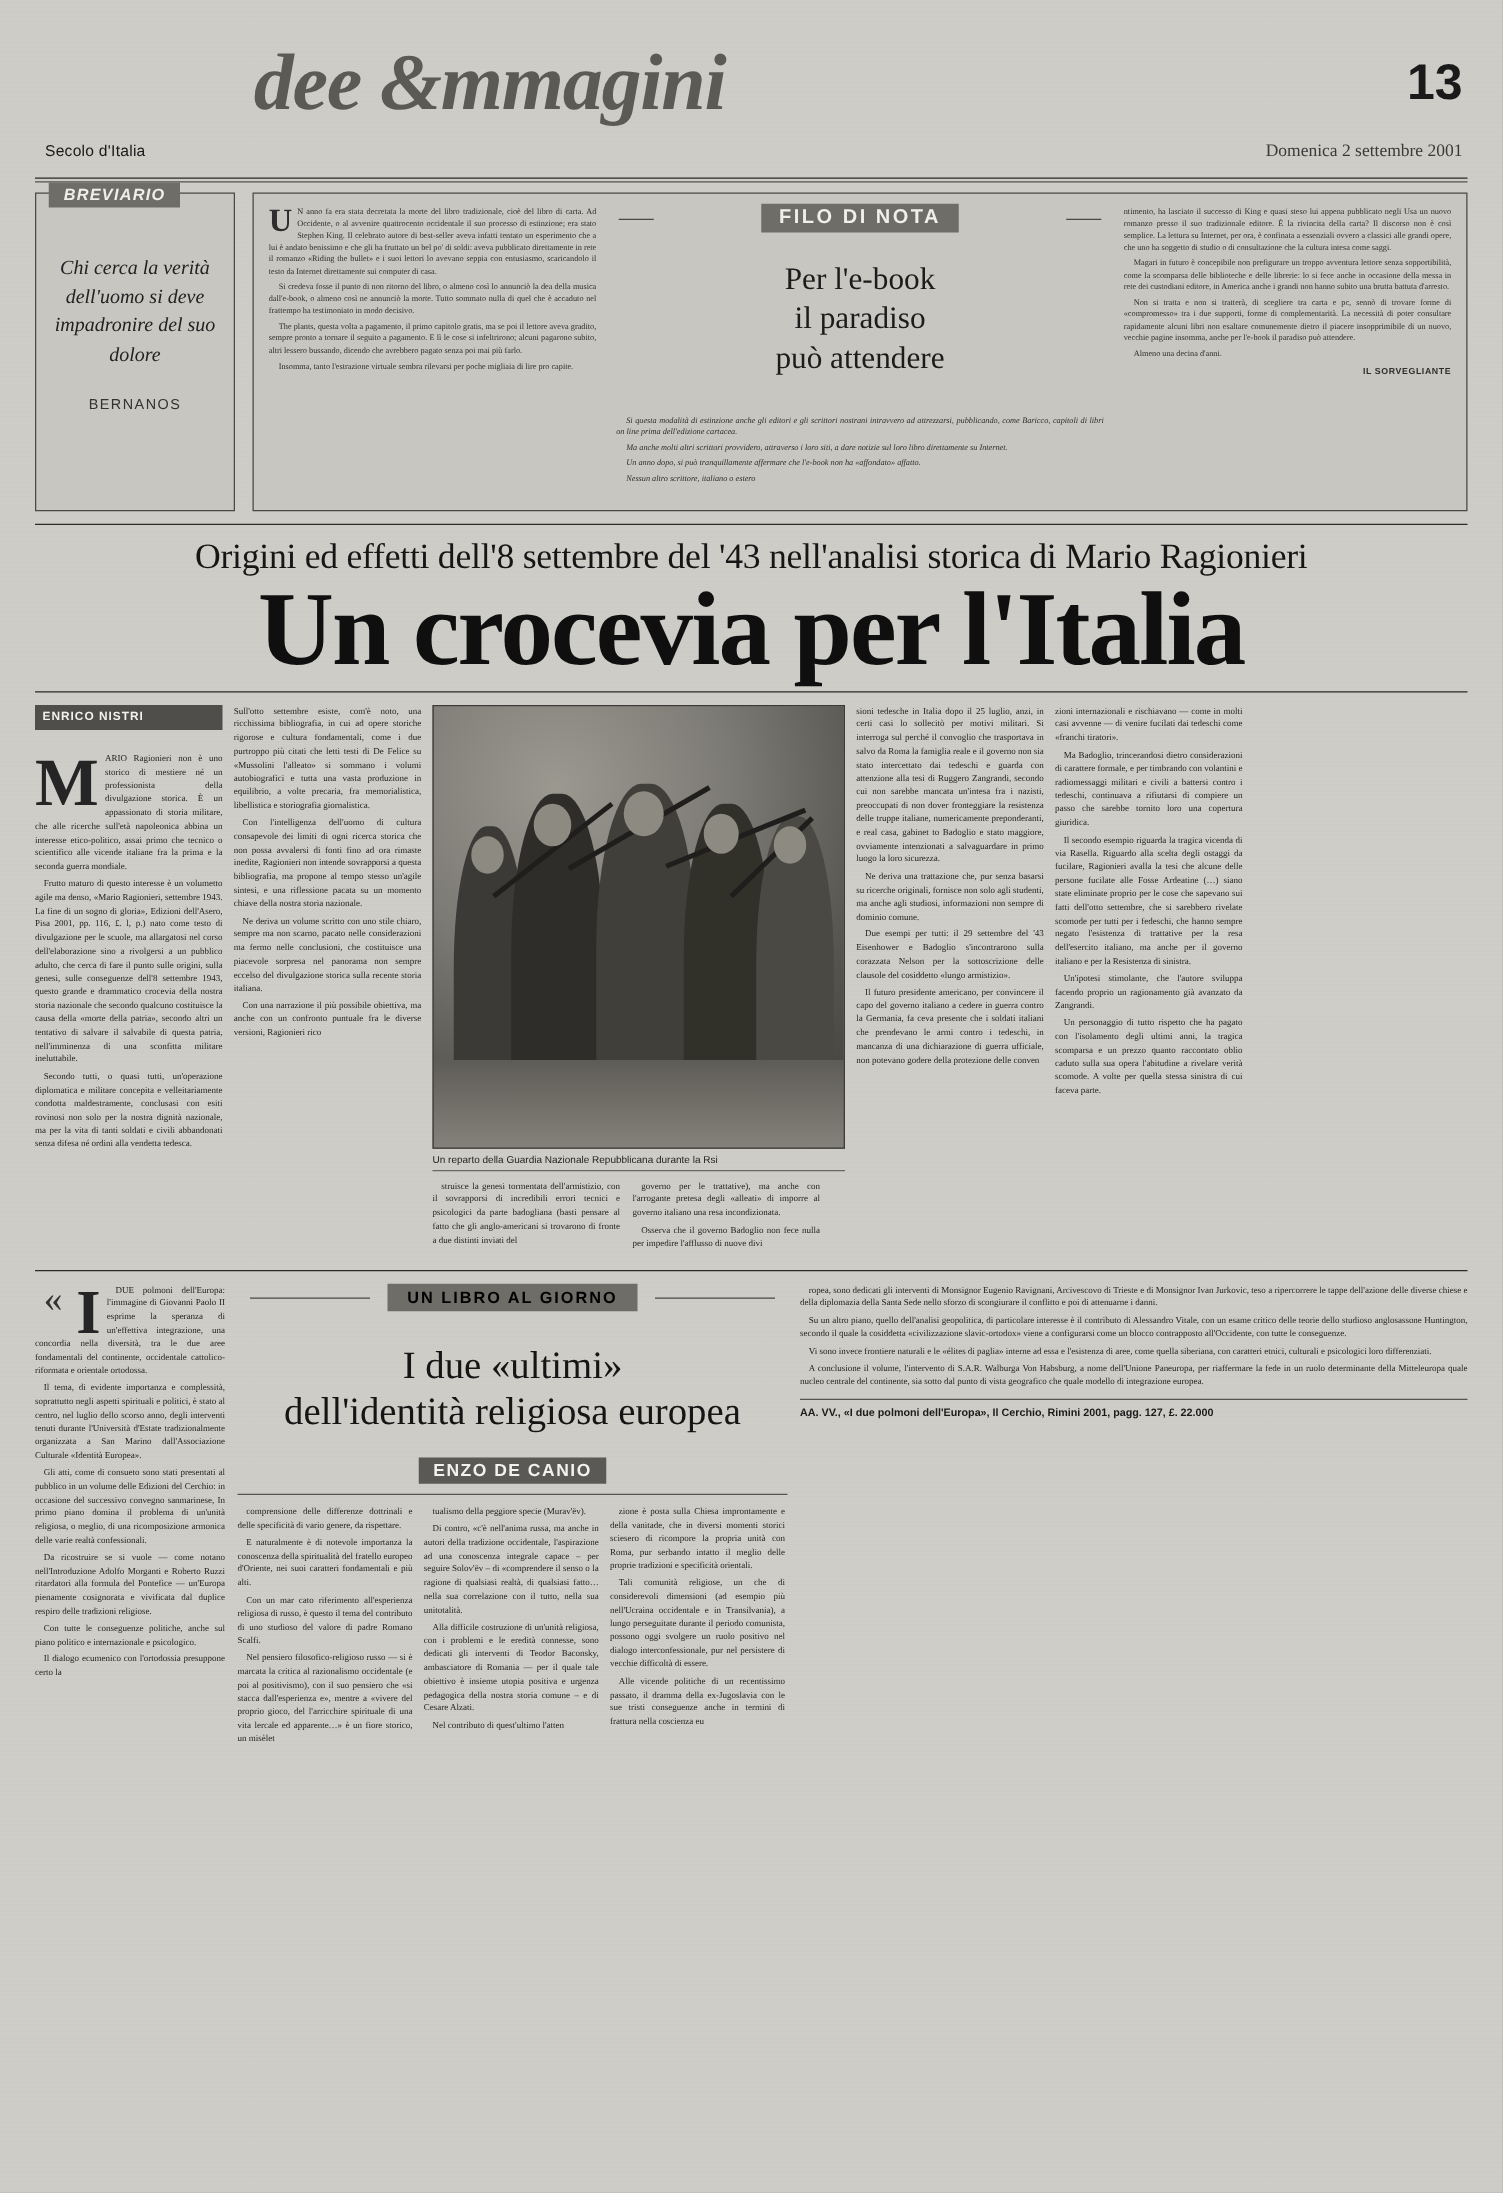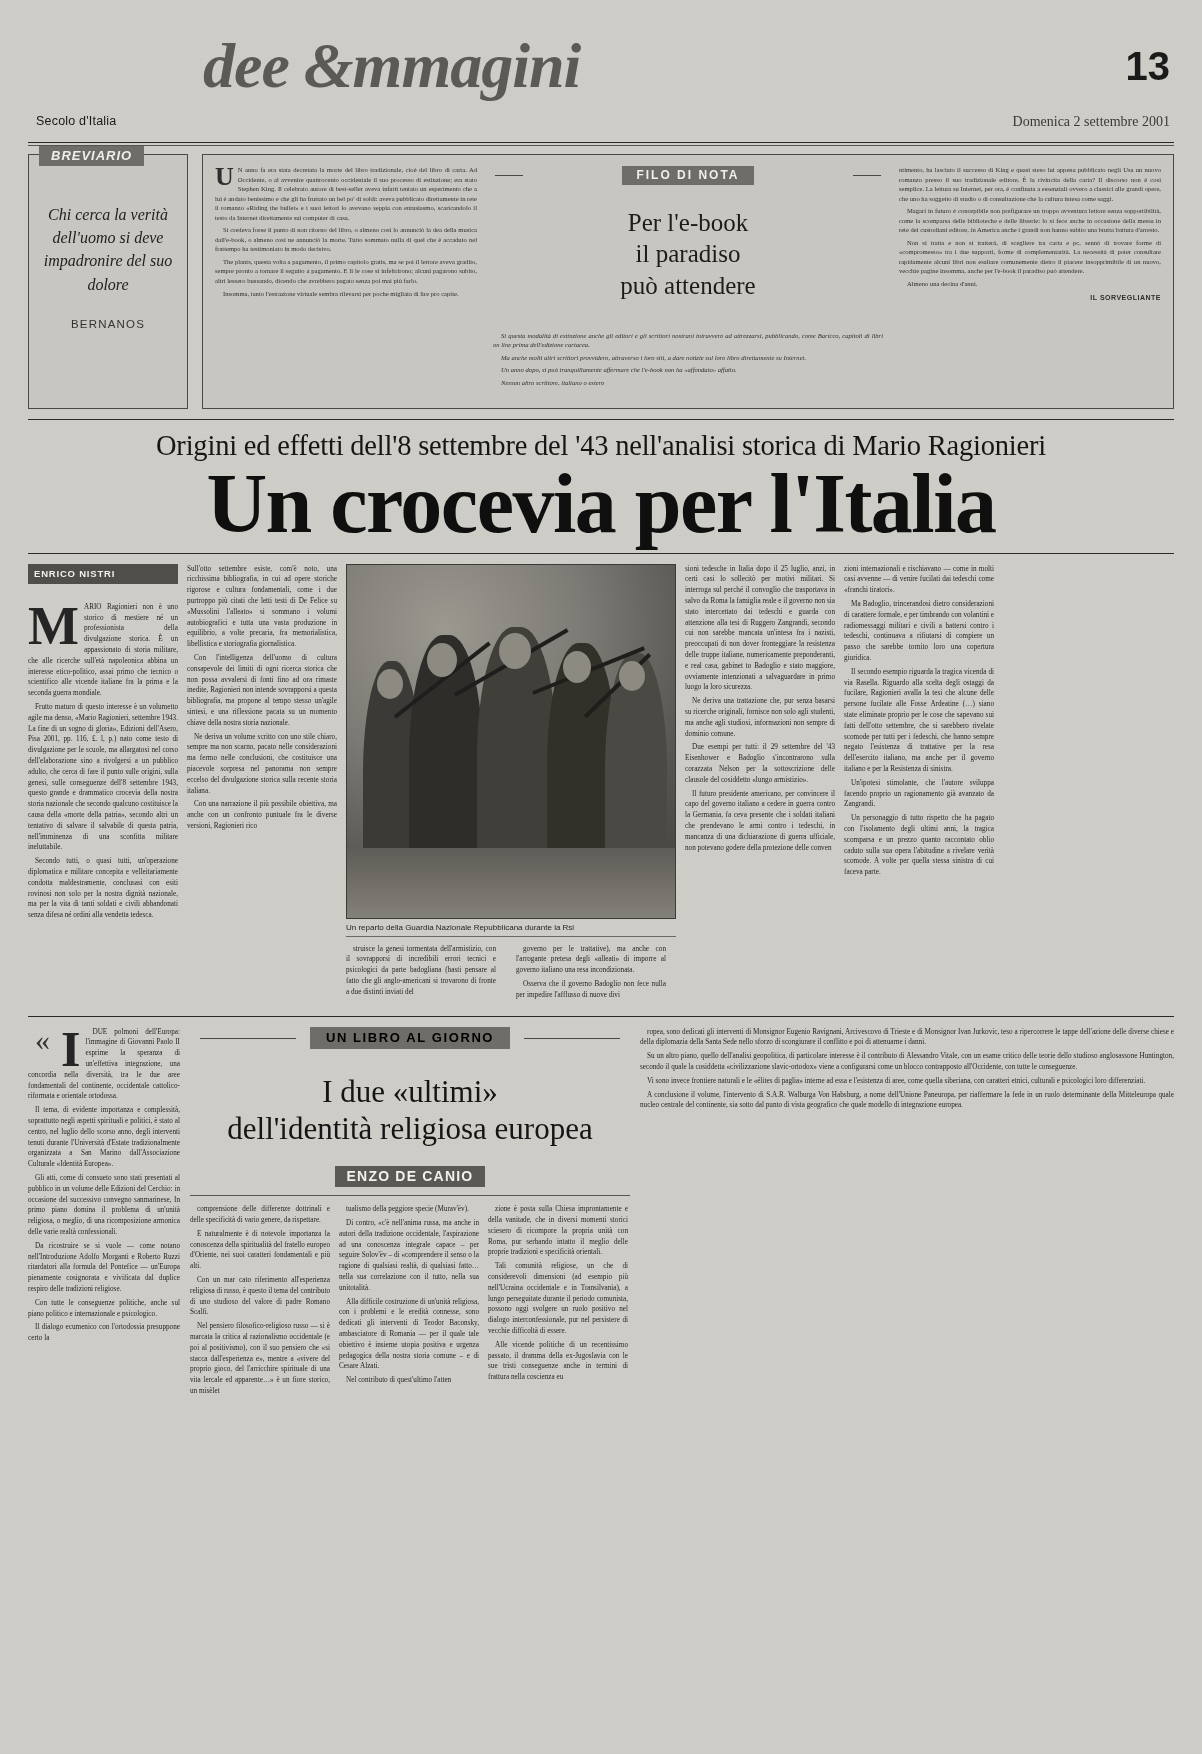--- a/index.html
+++ b/index.html
@@ -102,21 +102,21 @@
     font-weight:bold;padding:2px 4px 0 0;
     font-family:"Liberation Serif",serif;
   }
   .filo-mid{
     flex:1;padding:0 12px;text-align:center;position:relative;
   }
   .filo-tag{
     display:inline-block;
     background:#6f6d68;color:#f0efeb;
     font-family:"Liberation Sans",sans-serif;
-    font-weight:bold;font-size:12px;letter-spacing:2px;
+    font-weight:bold;font-size:16px;letter-spacing:2px;
     padding:2px 14px 3px;
     margin-top:-2px;
   }
   .filo-tag-wrap{position:relative;text-align:center;}
   .filo-tag-wrap:before,.filo-tag-wrap:after{
     content:"";position:absolute;top:10px;width:28px;border-top:1px solid #4a4945;
   }
   .filo-tag-wrap:before{left:6px;}
   .filo-tag-wrap:after{right:6px;}
   .filo-head{
@@ -215,21 +215,21 @@
   .photo .r4{left:238px;top:150px;width:90px;transform:rotate(-44deg);}
   .photo .ground{
     position:absolute;left:0;right:0;bottom:0;height:70px;
     background:linear-gradient(180deg,#5e5c56 0%, #84817a 100%);
   }
   .caption{
     font-family:"Liberation Sans",sans-serif;
     font-size:8px;margin-top:4px;color:#1f1f1f;
     border-bottom:1px solid #6a6965;padding-bottom:4px;
   }
-  .undercols{display:flex;gap:20px;margin-top:7px;}
+  .undercols{display:flex;gap:10px;margin-top:7px;}
   .undercol{
     width:150px;flex:0 0 150px;
     font-size:7.2px;line-height:1.5;text-align:justify;color:#252525;
   }
   .undercol p{margin:0 0 3px 0;text-indent:7px;}
 
   
   .bottom{
     display:flex;margin-top:12px;gap:10px;
     border-top:1px solid #2a2a2a;padding-top:10px;
@@ -456,16 +456,17 @@
       </div>
     </div>
 
     <div class="bcolR">
       <div class="txt">
         <p class="nofirst">ropea, sono dedicati gli interventi di Monsignor Eugenio Ravignani, Arcivescovo di Trieste e di Monsignor Ivan Jurkovic, teso a ripercorrere le tappe dell'azione delle diverse chiese e della diplomazia della Santa Sede nello sforzo di scongiurare il conflitto e poi di attenuarne i danni.</p>
         <p>Su un altro piano, quello dell'analisi geopolitica, di particolare interesse è il contributo di Alessandro Vitale, con un esame critico delle teorie dello studioso anglosassone Huntington, secondo il quale la cosiddetta «civilizzazione slavic-ortodox» viene a configurarsi come un blocco contrapposto all'Occidente, con tutte le conseguenze.</p>
         <p>Vi sono invece frontiere naturali e le «élites di paglia» interne ad essa e l'esistenza di aree, come quella siberiana, con caratteri etnici, culturali e psicologici loro differenziati.</p>
         <p>A conclusione il volume, l'intervento di S.A.R. Walburga Von Habsburg, a nome dell'Unione Paneuropa, per riaffermare la fede in un ruolo determinante della Mitteleuropa quale nucleo centrale del continente, sia sotto dal punto di vista geografico che quale modello di integrazione europea.</p>
       </div>
+      <div class="bookref">AA. VV., «I due polmoni dell'Europa», Il Cerchio, Rimini 2001, pagg. 127, £. 22.000</div>
     </div>
   </div>
 
 </div>
 
 </body></html>

